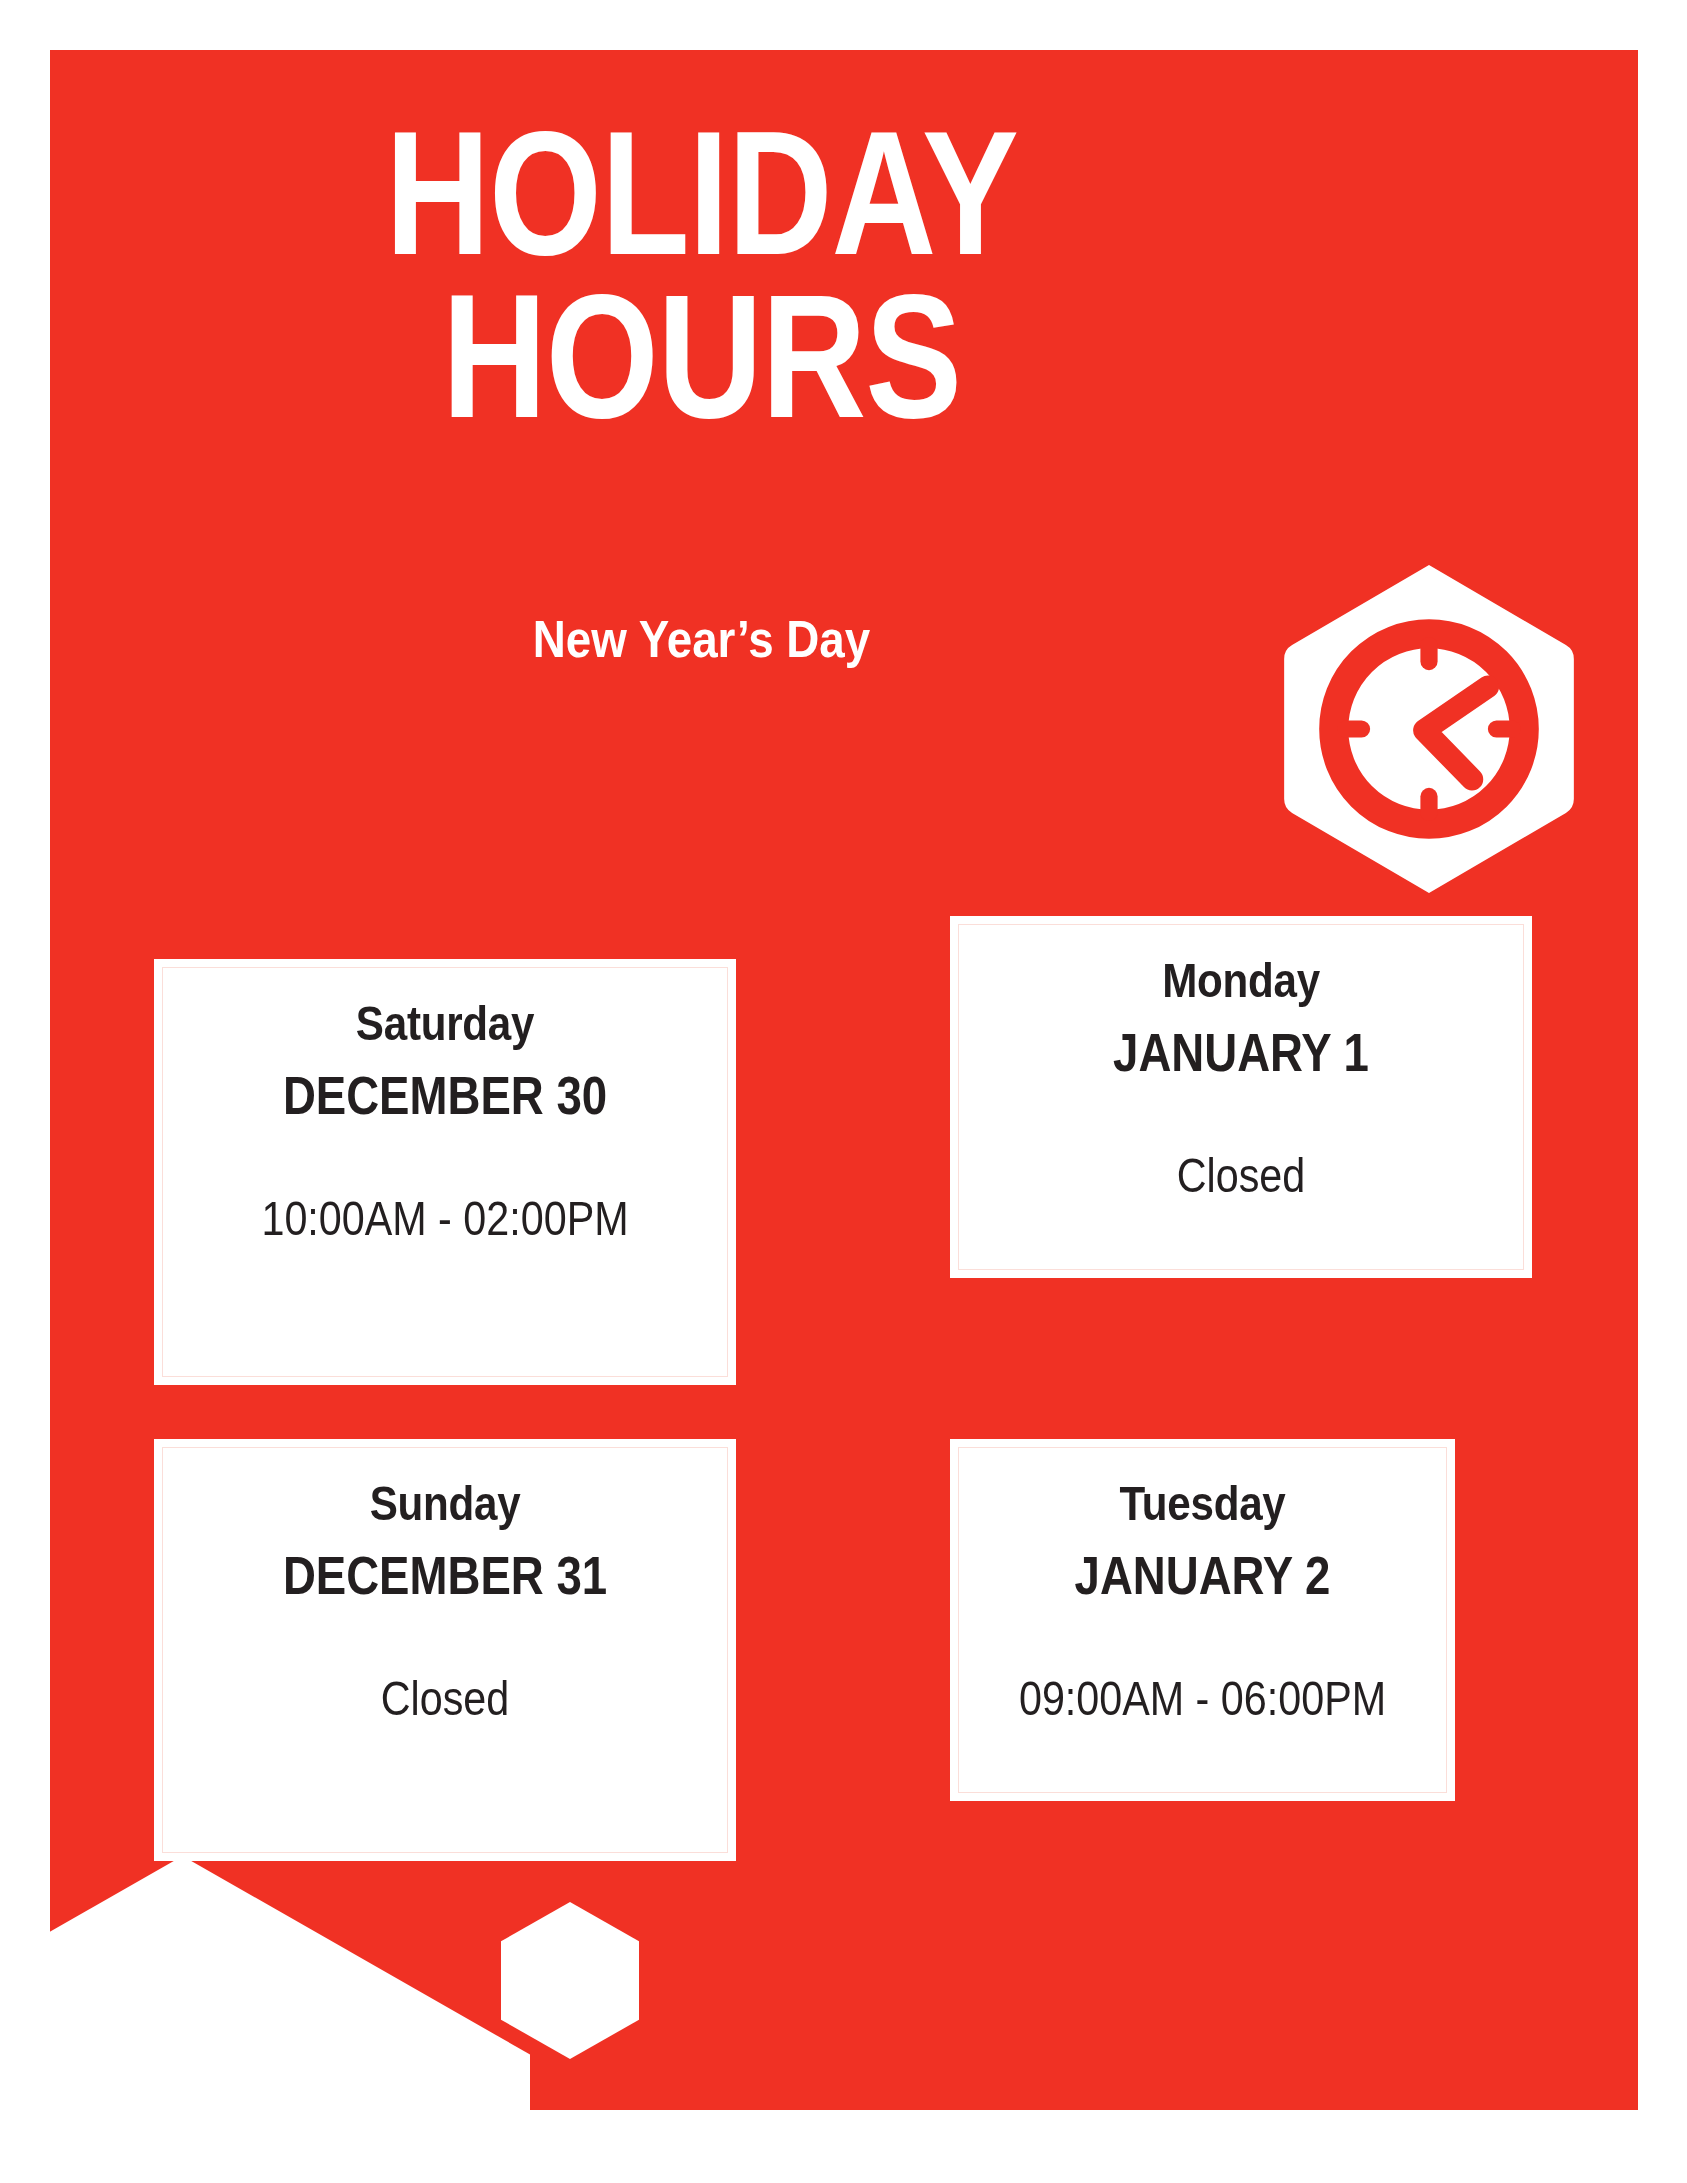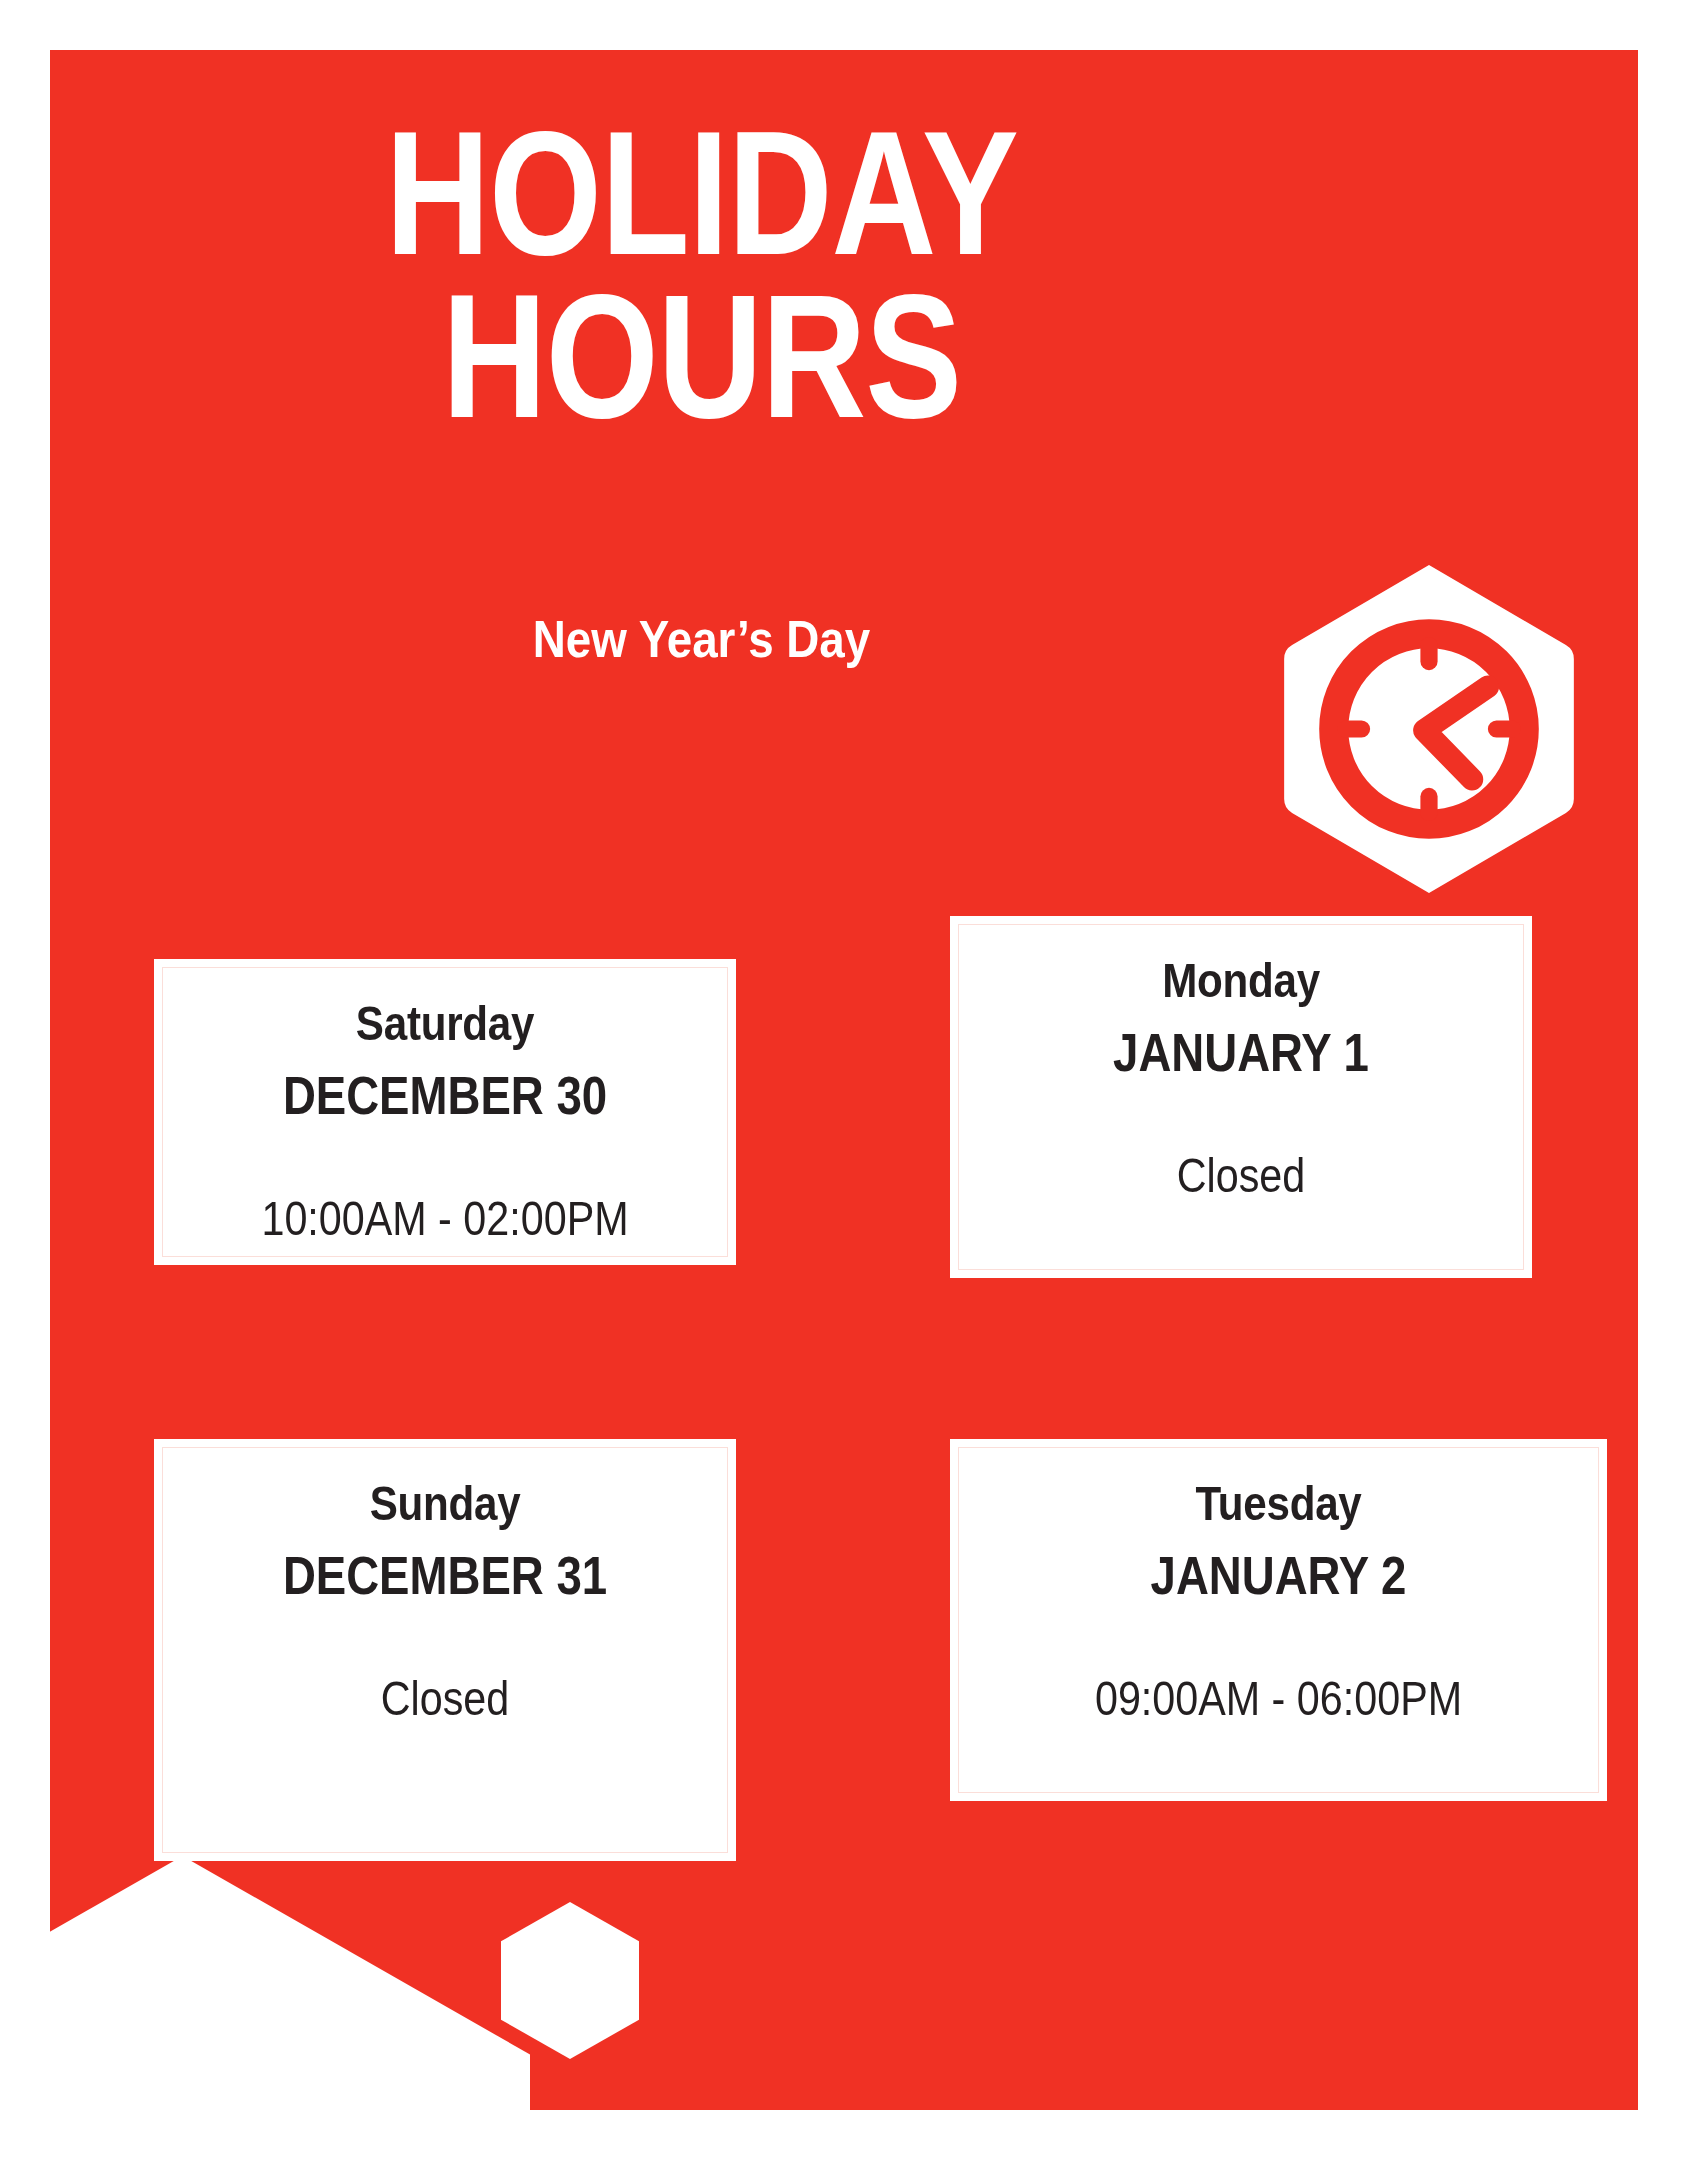--- a/index.html
+++ b/index.html
@@ -125,24 +125,24 @@
     position: absolute;
     background: #ffffff;
     box-sizing: border-box;
   }
   .card-inner {
     position: absolute;
     left: 8px; top: 8px; right: 8px; bottom: 8px;
     border: 1.3px solid #fbded9;
     box-sizing: border-box;
   }
-  .card-r1c1 { left: 154px;  top: 959px; width: 582px; height: 306px; }
+  .card-r1c1 { left: 154px;  top: 959px; width: 582px; height: 426px; }
   .card-r1c2 { left: 950px; top: 916px; width: 582px; height: 362px; }
   .card-r2c1 { left: 154px;  top: 1439px; width: 582px; height: 422px; }
-  .card-r2c2 { left: 950px; top: 1439px; width: 657px; height: 362px; }
+  .card-r2c2 { left: 950px; top: 1439px; width: 505px; height: 362px; }
 
   .card-text {
     position: absolute;
     left: 0; right: 0;
     text-align: center;
     color: #231f20;
   }
   .day-name {
     top: 36px;
     font-weight: 700;

